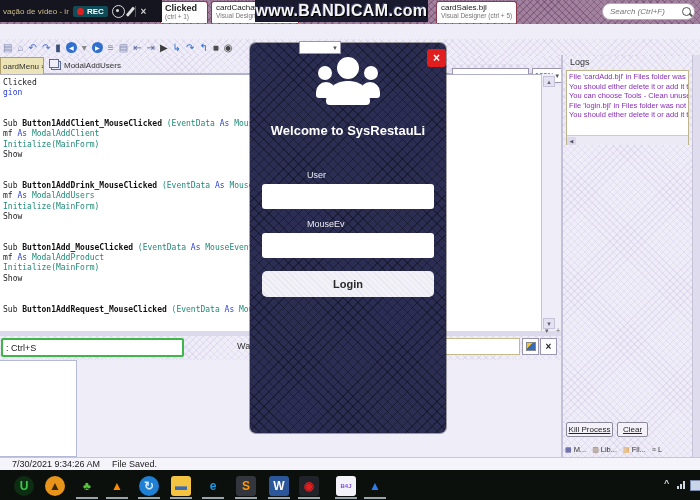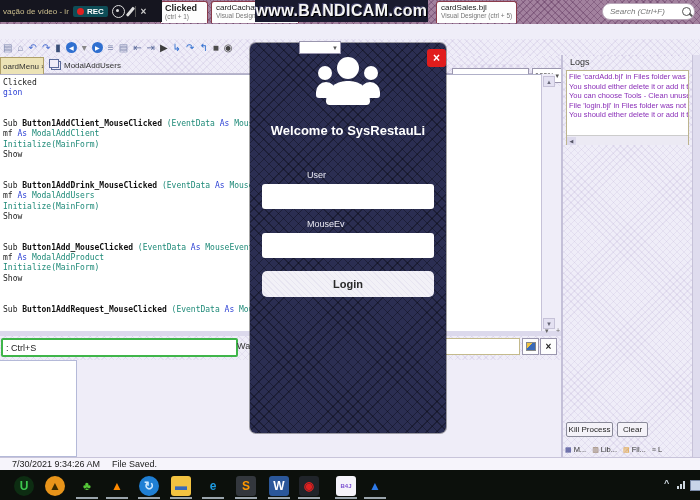--- a/index.html
+++ b/index.html
@@ -78,21 +78,21 @@
     box-sizing:border-box;overflow:hidden;padding:3px 0 0 3px;}
   .code-line{font-family:"DejaVu Sans Mono",monospace;font-size:8px;line-height:10.3px;white-space:pre;}
   .c-p{color:#1a1a1a;} .c-b{color:#111;font-weight:bold;} .c-k{color:#2a3fd4;} .c-t{color:#1e8a78;}
   #vscroll{left:541px;top:74px;width:14px;height:257px;background:#efedf8;border-left:1px solid #c6c2d8;box-sizing:border-box;}
   .sarrow{width:12px;height:11px;display:flex;align-items:center;justify-content:center;font-size:6px;color:#667;
     background:#e4e1f2;border:1px solid #c6c2d8;box-sizing:border-box;}
 
   
   #sep{left:0;top:331px;width:562px;height:5px;background:#dcd9ec;}
   #watchrow{left:0;top:336px;width:562px;height:24px;}
-  #greenbox{left:1px;top:338px;width:237px;height:19px;background:#fff;border:2px solid #3fb54a;border-radius:2px;
+  #greenbox{left:1px;top:338px;width:183px;height:19px;background:#fff;border:2px solid #3fb54a;border-radius:2px;
     box-sizing:border-box;font-size:9px;color:#222;display:flex;align-items:center;padding-left:3px;}
   #watchlabel{left:237px;top:341px;font-size:9px;color:#333;}
   #watchinput{left:317px;top:338px;width:203px;height:17px;background:#fff;border:1px solid #c4ba8c;box-sizing:border-box;}
   #watchinput input{width:100%;height:100%;border:none;outline:none;font-size:8px;background:transparent;}
   .smallbtn{position:absolute;top:338px;width:17px;height:17px;background:#fdfdfd;border:1px solid #9a96ae;
     box-sizing:border-box;display:flex;align-items:center;justify-content:center;}
   .picglyph{width:8px;height:7px;background:linear-gradient(135deg,#f0c341 0 40%,#3a6ab8 40% 100%);border:1px solid #888;}
   #delwatch{font-size:10px;font-weight:bold;color:#222;}
   .panelctl{font-size:7px;color:#666;}
 
@@ -110,21 +110,21 @@
   .logbox{position:absolute;left:566px;width:123px;background:#fff;border:1px solid #bdb48e;box-sizing:border-box;
     overflow:hidden;padding:1px 2px;}
   #logbox1{top:70px;height:75px;}
   #logbox2{top:148px;height:272px;}
   .warnline{font-size:7.5px;line-height:9.5px;color:#8a2fb8;white-space:nowrap;}
   .msgline{font-size:8px;line-height:11px;color:#1a1a1a;white-space:nowrap;}
   #hscroll{position:absolute;left:567px;top:135px;width:121px;height:9px;background:#eceaf4;border-top:1px solid #ccc;
     display:flex;align-items:center;}
   #hscroll .la{width:9px;height:8px;font-size:5px;color:#556;display:flex;align-items:center;justify-content:center;background:#dcd9ec;}
   .logbtn{position:absolute;top:422px;height:15px;background:#f4f2f8;border:1px solid #8a8a9a;border-radius:2px;
-    font-size:8px;color:#222;display:flex;align-items:center;justify-content:center;box-sizing:border-box;}
+    font-size:8px;color:#222;display:flex;align-items:center;justify-content:center;box-sizing:border-box;text-decoration:underline;}
   #logtabs{left:565px;top:442px;width:127px;height:14px;display:flex;gap:6px;align-items:center;overflow:hidden;}
   .logtab{display:flex;align-items:center;gap:2px;font-size:7.5px;color:#333;white-space:nowrap;}
   .logtab .ic{font-size:7px;line-height:1;}
   #rightstrip{left:692px;top:55px;width:8px;height:402px;background:#dfdcee;border-left:1px solid #c6c2d8;box-sizing:border-box;}
 
   
   #statusbar{left:0;top:457px;width:700px;height:13px;background:#f6f4fb;border-top:1px solid #c8c4da;
     box-sizing:border-box;display:flex;align-items:center;gap:12px;padding-left:12px;}
   #statusbar span{font-size:9px;color:#222;}
 

